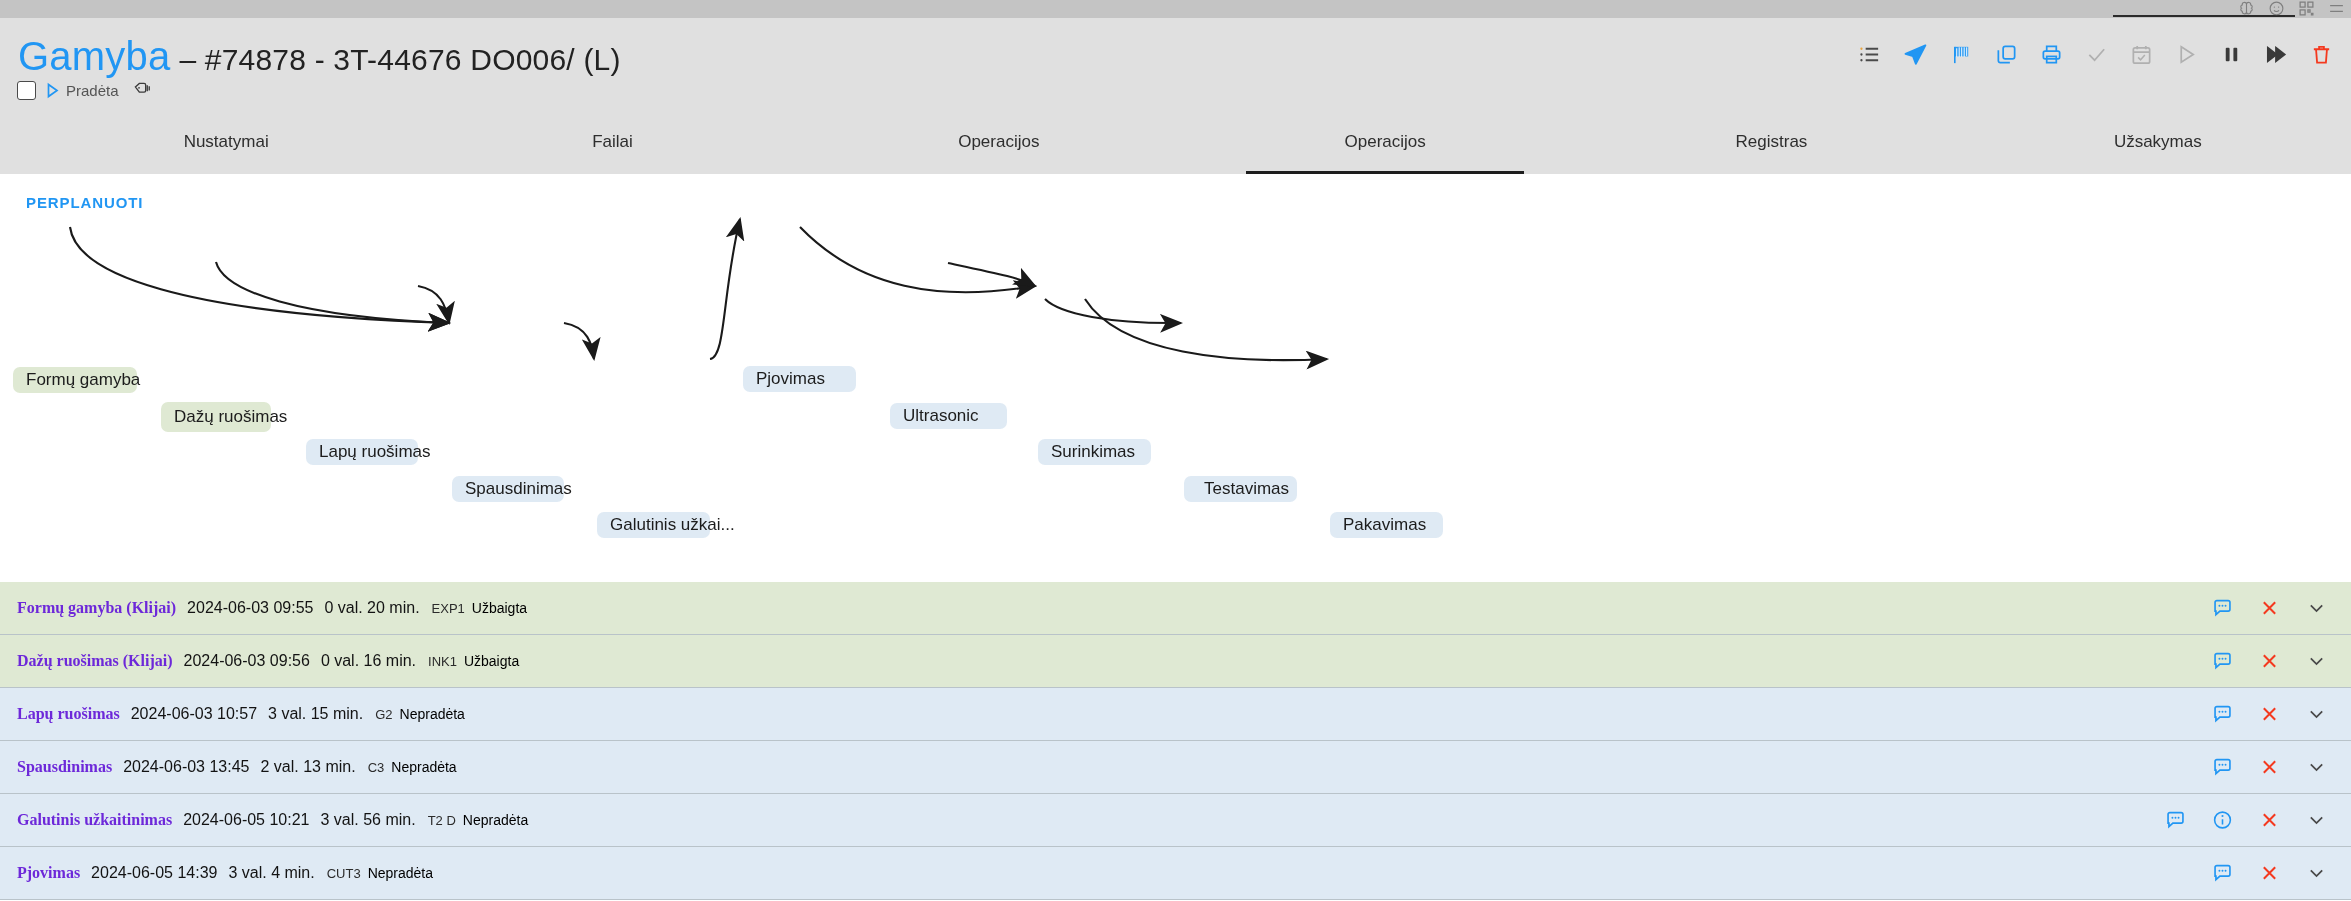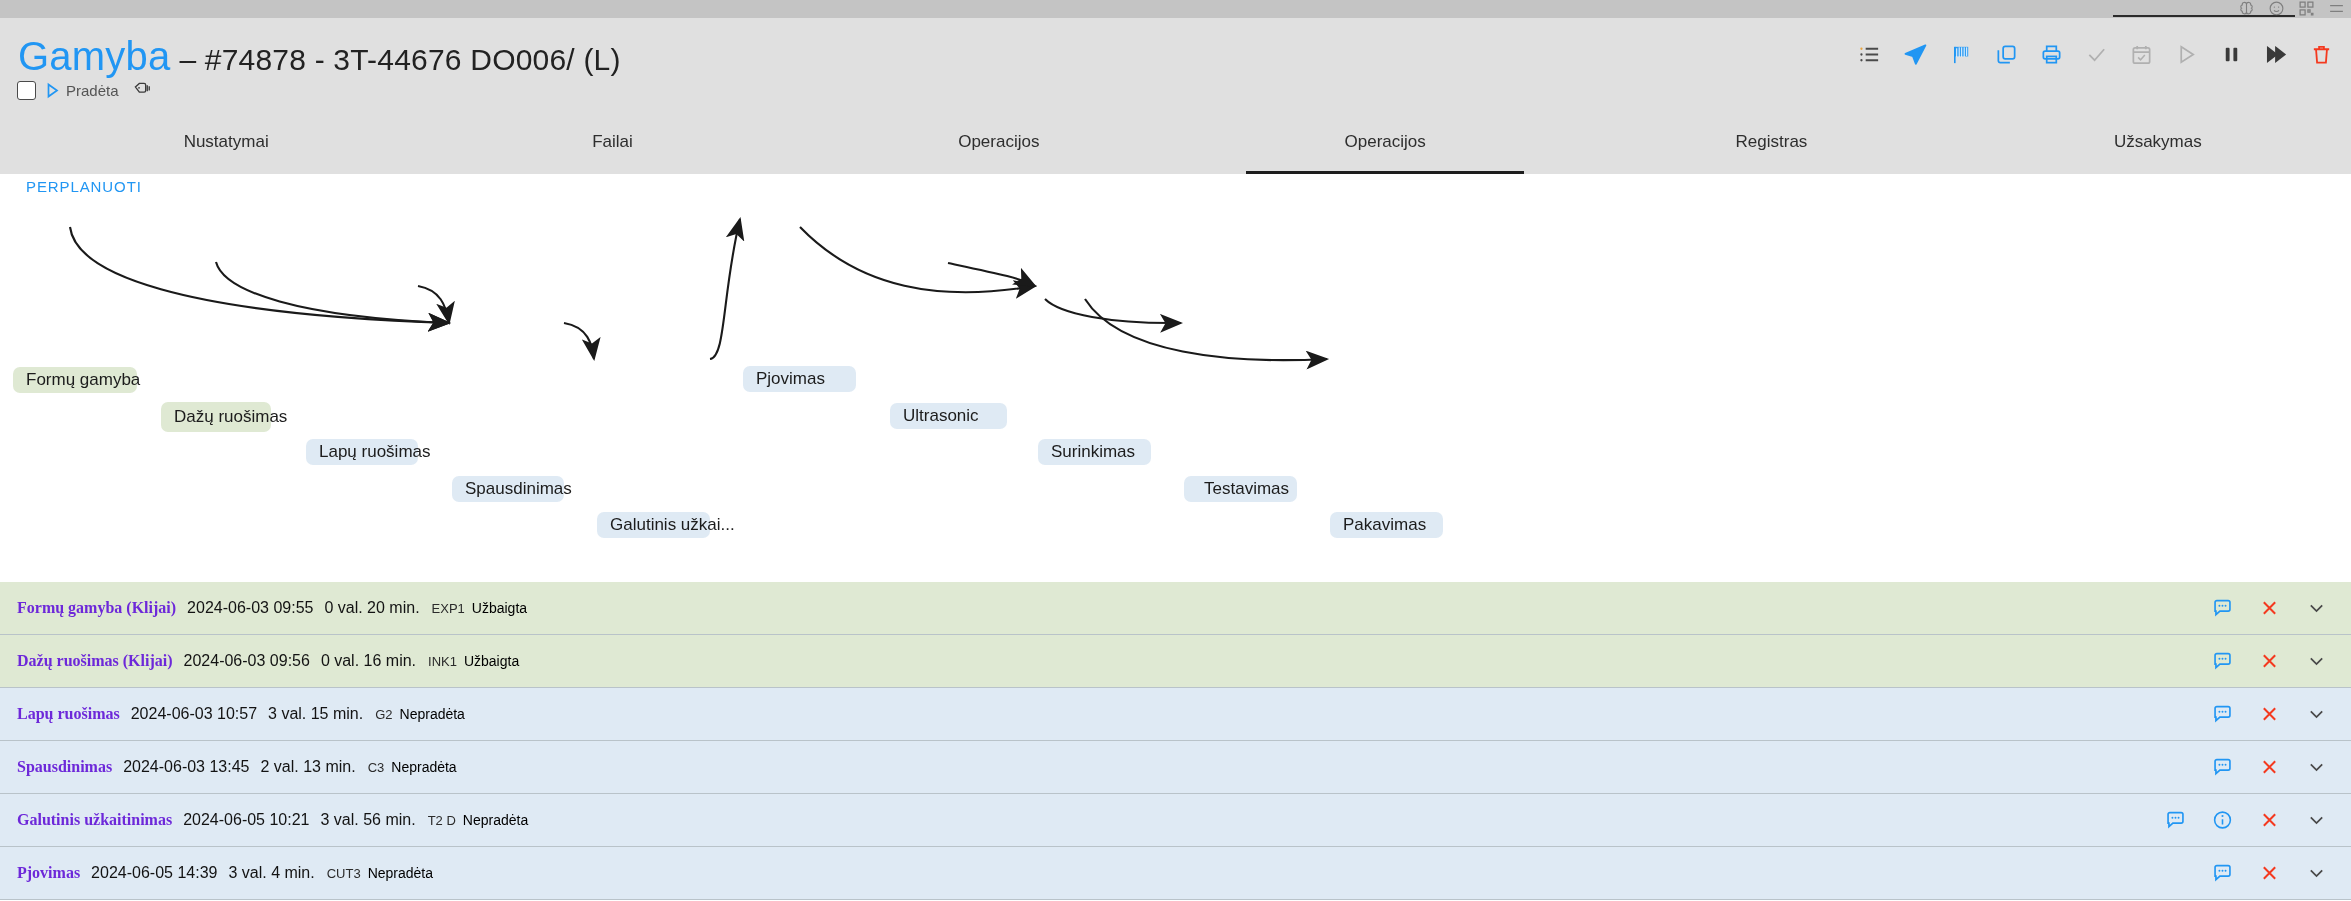--- a/index.html
+++ b/index.html
@@ -90,23 +90,23 @@
   }
 
   
   .diagram {
     position: absolute; top: 174px; left: 0;
     width: 2351px; height: 408px;
     background: #ffffff;
     overflow: hidden;
   }
   .replan-btn {
-    position: absolute; left: 26px; top: 4px;
+    position: absolute; left: 26px; top: 20px;
     font-size: 15px; color: #2196f3;
-    letter-spacing: .9px; cursor: pointer;
+    letter-spacing: .9px; cursor: pointer; font-weight: bold;
   }
   .flow-svg { position: absolute; left: 0; top: 0; }
   .node {
     position: absolute;
     border-radius: 7px;
     display: flex; align-items: center;
     padding-left: 13px;
     font-size: 17px; color: #1c1c1c;
     white-space: nowrap;
     cursor: pointer;

